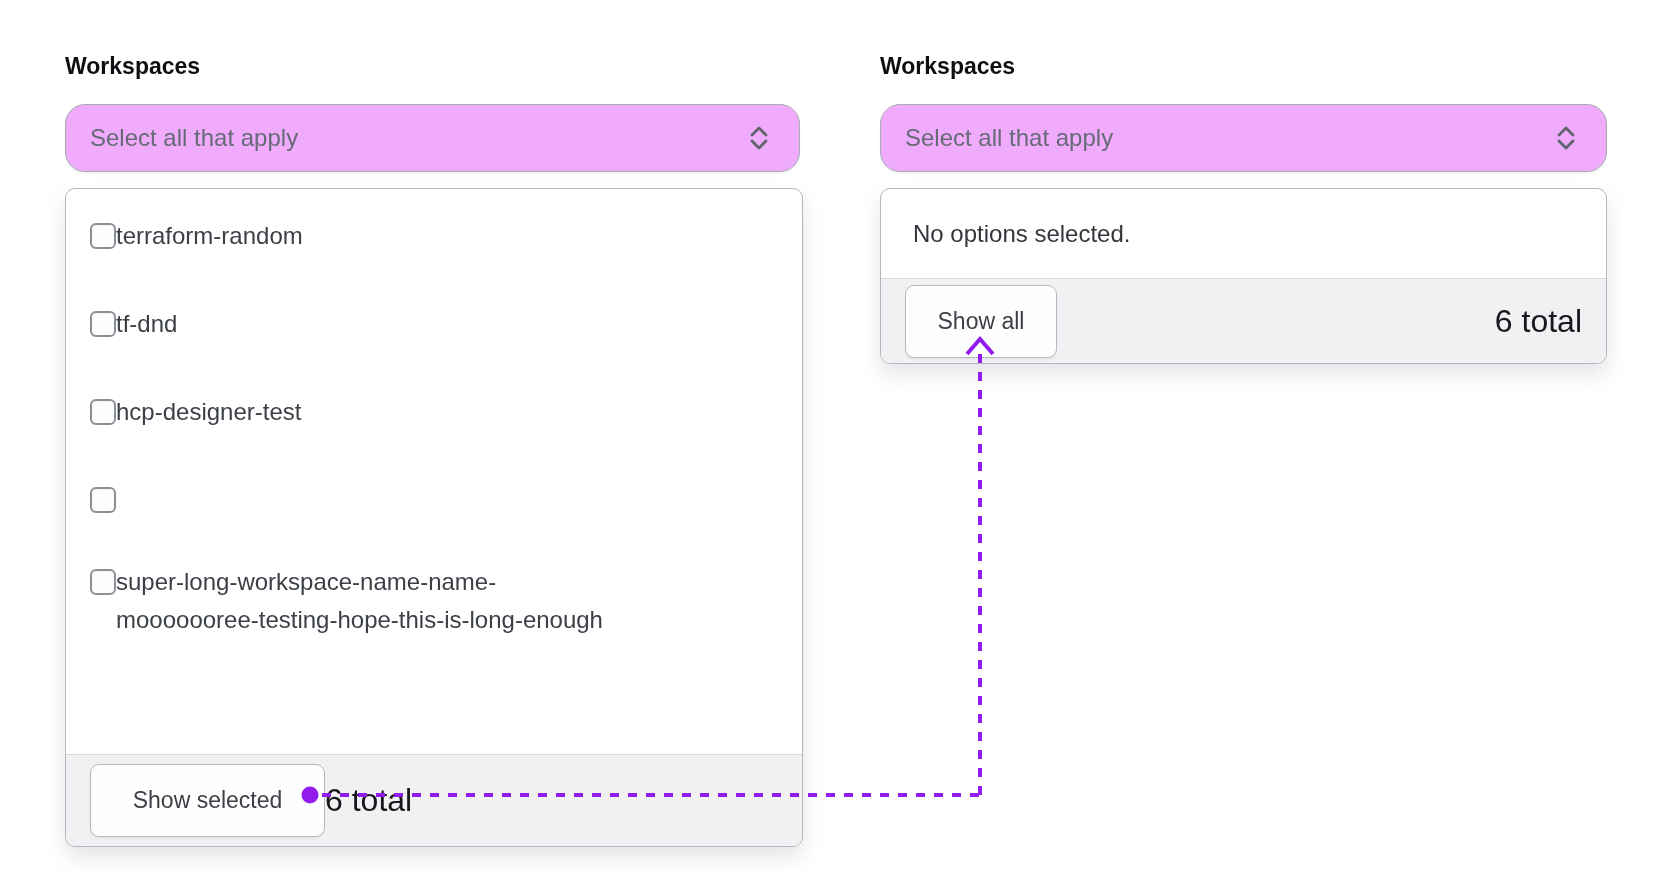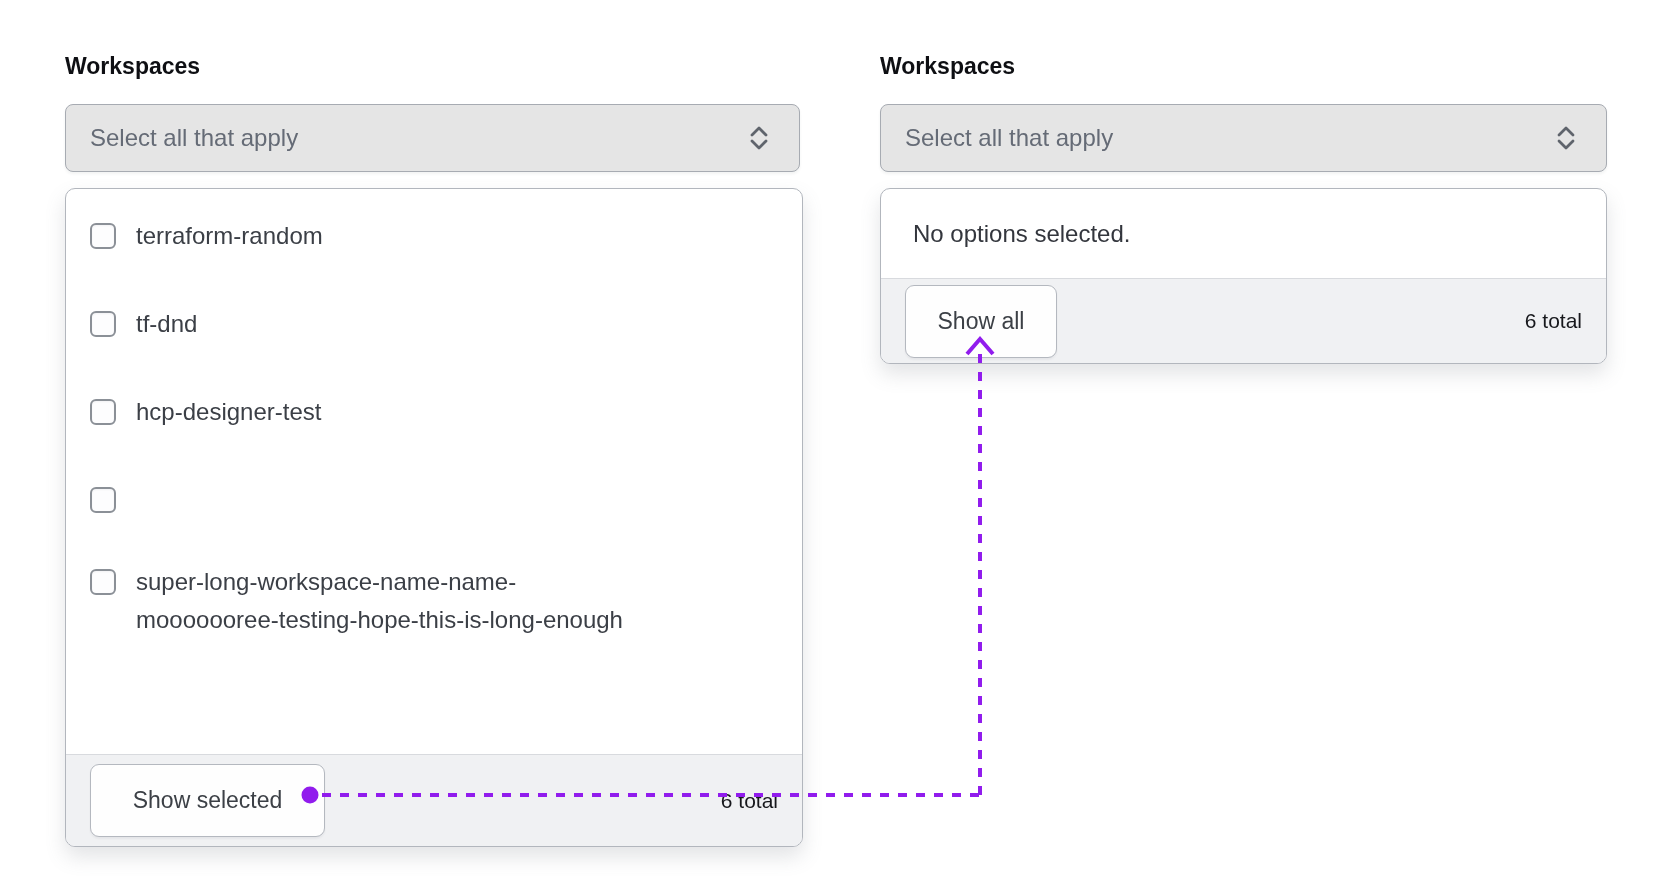--- a/index.html
+++ b/index.html
@@ -15,68 +15,68 @@
   .col-right{left:880px;width:727px;}
 
   .field-label{
     font-size:23px;font-weight:700;color:#0e0f13;
     margin:0 0 24px 0;line-height:28px;
   }
 
   
   .trigger{
     box-sizing:border-box;height:68px;width:100%;
-    background:#e5e5e5;border:1.5px solid #a7abb2;border-radius:8px;
+    background:#f0abfc;border:1.5px solid #a7abb2;border-radius:20px;
     display:flex;align-items:center;justify-content:space-between;
     padding:0 28px 0 24px;margin-bottom:16px;
     box-shadow:0 2px 3px rgba(40,44,52,0.06);cursor:pointer;
   }
   .trigger-placeholder{font-size:24px;color:#656b76;}
   .caret-sort{display:flex;align-items:center;color:#5f646c;}
 
   
   .dropdown{
     box-sizing:border-box;width:738px;height:659px;
     background:#ffffff;border:1px solid #b2b6bd;border-radius:10px;
     box-shadow:0 10px 20px rgba(101,106,115,0.18);
     display:flex;flex-direction:column;overflow:hidden;
   }
   .options{flex:1 1 auto;padding:28px 24px 0 24px;}
   .option{
-    display:flex;align-items:flex-start;gap:20px;
+    display:flex;align-items:flex-start;
     margin-bottom:50px;cursor:pointer;
   }
   .option:last-child{margin-bottom:0;}
   .checkbox{
     box-sizing:border-box;flex:0 0 auto;width:26px;height:26px;margin-top:6px;
     border:2px solid #8b9097;border-radius:6px;background:#fdfdfe;
     box-shadow:inset 0 1px 2px rgba(40,44,52,0.05);
   }
   .option-label{
     font-size:24px;line-height:38px;color:#3b3f46;
     white-space:pre-line;overflow-wrap:anywhere;
   }
 
   
   .panel-footer{
     flex:0 0 auto;height:92px;background:#f0f1f3;border-top:1px solid #d8dade;
-    display:flex;align-items:center;justify-content:space-between;
+    display:flex;align-items:center;
     padding:16px 24px;box-sizing:border-box;
   }
   .footer-btn{
     box-sizing:border-box;height:73px;
     background:#fefefe;border:1.5px solid #b4b8bf;border-radius:9px;
     font-family:"Liberation Sans", sans-serif;
     font-size:23px;color:#3c4046;cursor:pointer;
     box-shadow:0 2px 2px rgba(40,44,52,0.05);
     display:flex;align-items:center;justify-content:center;
   }
   .btn-show-selected{width:235px;}
   .btn-show-all{width:152px;}
-  .footer-total{font-size:21px;color:#17181c;}
+  .footer-total{font-size:32px;color:#17181c;}
 
   
   .result-card{
     box-sizing:border-box;width:727px;height:176px;
     background:#ffffff;border:1px solid #b2b6bd;border-radius:10px;
     box-shadow:0 10px 20px rgba(101,106,115,0.18);
     display:flex;flex-direction:column;overflow:hidden;
   }
   .result-body{
     flex:1 1 auto;display:flex;align-items:center;

